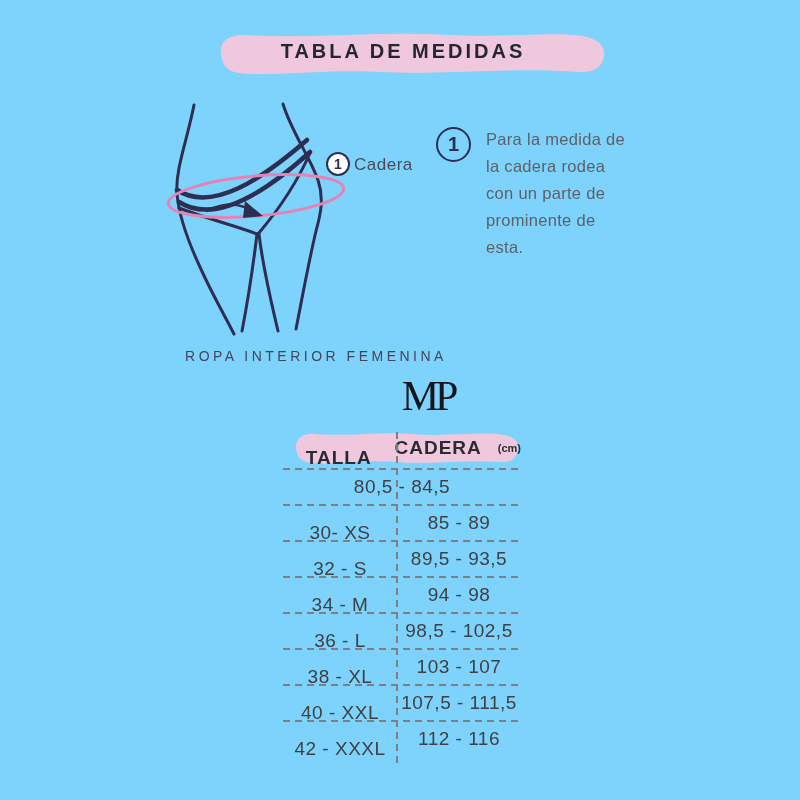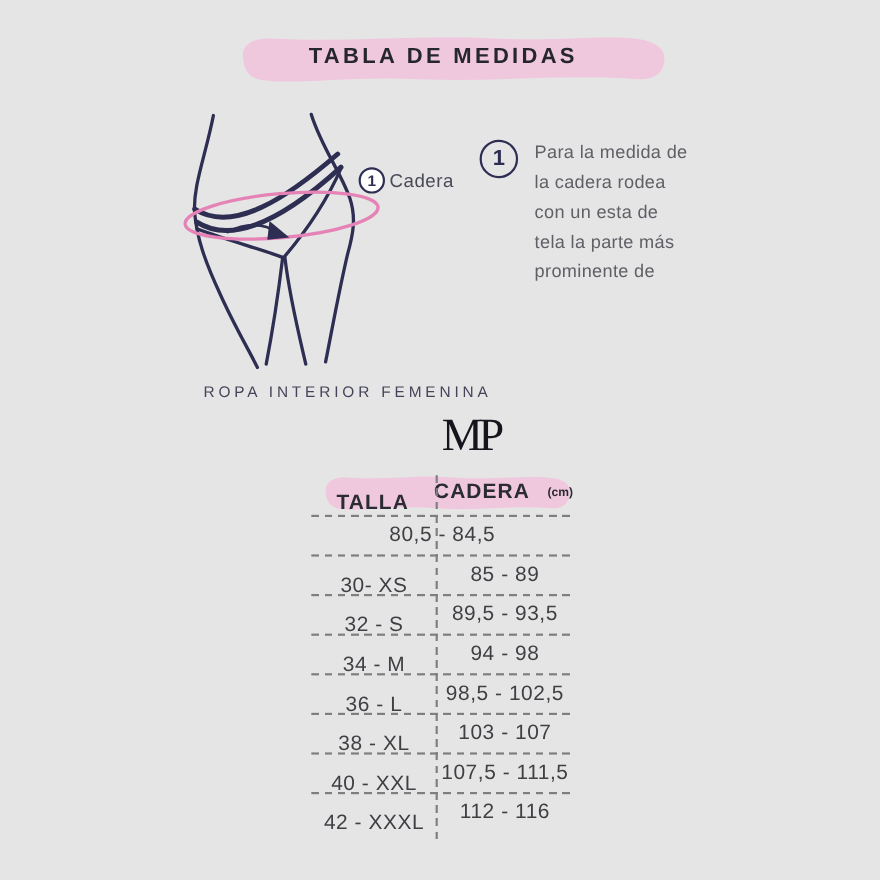--- a/index.html
+++ b/index.html
@@ -1,17 +1,17 @@
 <!DOCTYPE html>
 <html><head>
 <meta charset="utf-8">
 <style>
   html,body{margin:0;padding:0;background:#ffffff;}
   #canvas{
-    position:relative;width:800px;height:800px;background:#e5e5e5;overflow:hidden;
+    position:relative;width:800px;height:800px;background:#7dd3fc;overflow:hidden;
     font-family:"Liberation Sans",sans-serif;
   }
   
   .title-wrap{position:absolute;left:199px;top:29px;width:408px;height:48px;}
   .title-wrap svg{position:absolute;left:0;top:0;}
   .title-text{
     position:absolute;left:0;top:0;width:100%;height:44px;
     display:flex;align-items:center;justify-content:center;
     font-size:20px;font-weight:700;letter-spacing:3px;color:#26262e;
   }
@@ -107,23 +107,23 @@
     <span>1</span>
   </div>
   <div class="marker-label">Cadera</div>
 
   <div class="instr-circle">
     <span>1</span>
   </div>
   <div class="instr-text">
     <div>Para la medida de</div>
     <div>la cadera rodea</div>
-    <div>con un esta de</div>
-    <div>tela la parte más</div>
+    <div>con un parte de</div>
     <div>prominente de</div>
+    <div>esta.</div>
   </div>
 
   <div class="subtitle">ROPA INTERIOR FEMENINA</div>
   <div class="brand">MP</div>
 
   <div class="size-table">
     <div class="t-header">
       <svg width="238" height="36" viewBox="0 0 238 36">
         <path fill="#F0C8DE" d="M13,18 C12,8 21,3 33,4 C68,7 98,1 128,4 C163,7 198,1 221,5 C232,7 236,12 235,19 C234,28 228,33 217,32 C184,29 149,35 114,32 C79,29 44,35 27,33 C17,31 14,26 13,18 Z"></path>
       </svg>

